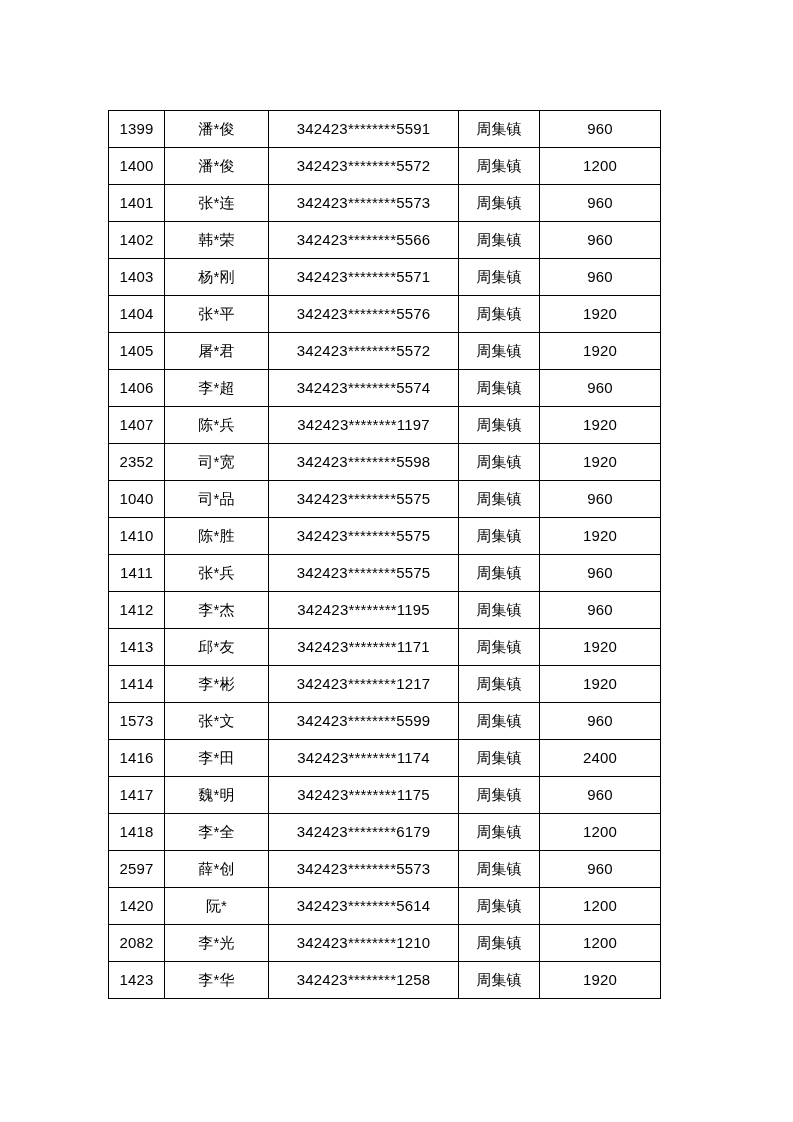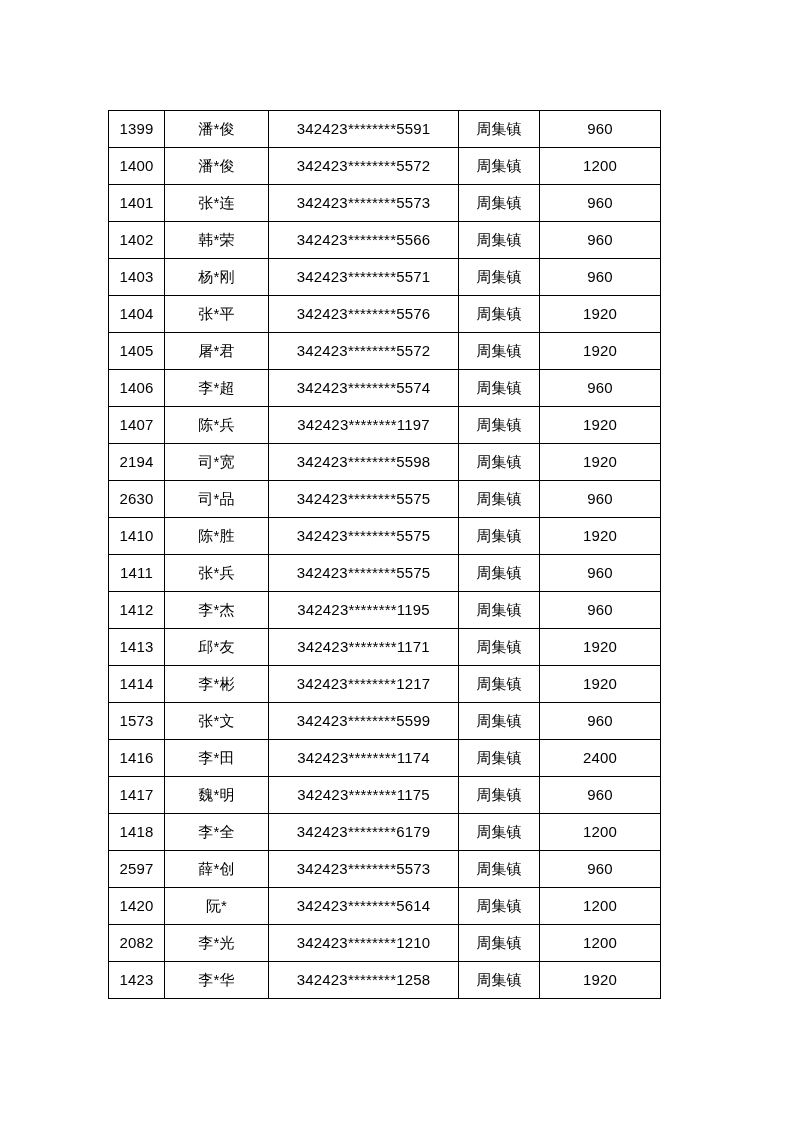--- a/index.html
+++ b/index.html
@@ -119,28 +119,28 @@
           <td>960</td>
         </tr>
         <tr>
           <td>1407</td>
           <td>陈*兵</td>
           <td>342423********1197</td>
           <td>周集镇</td>
           <td>1920</td>
         </tr>
         <tr>
-          <td>2194</td>
+          <td>2352</td>
           <td>司*宽</td>
           <td>342423********5598</td>
           <td>周集镇</td>
           <td>1920</td>
         </tr>
         <tr>
-          <td>2630</td>
+          <td>1040</td>
           <td>司*品</td>
           <td>342423********5575</td>
           <td>周集镇</td>
           <td>960</td>
         </tr>
         <tr>
           <td>1410</td>
           <td>陈*胜</td>
           <td>342423********5575</td>
           <td>周集镇</td>

